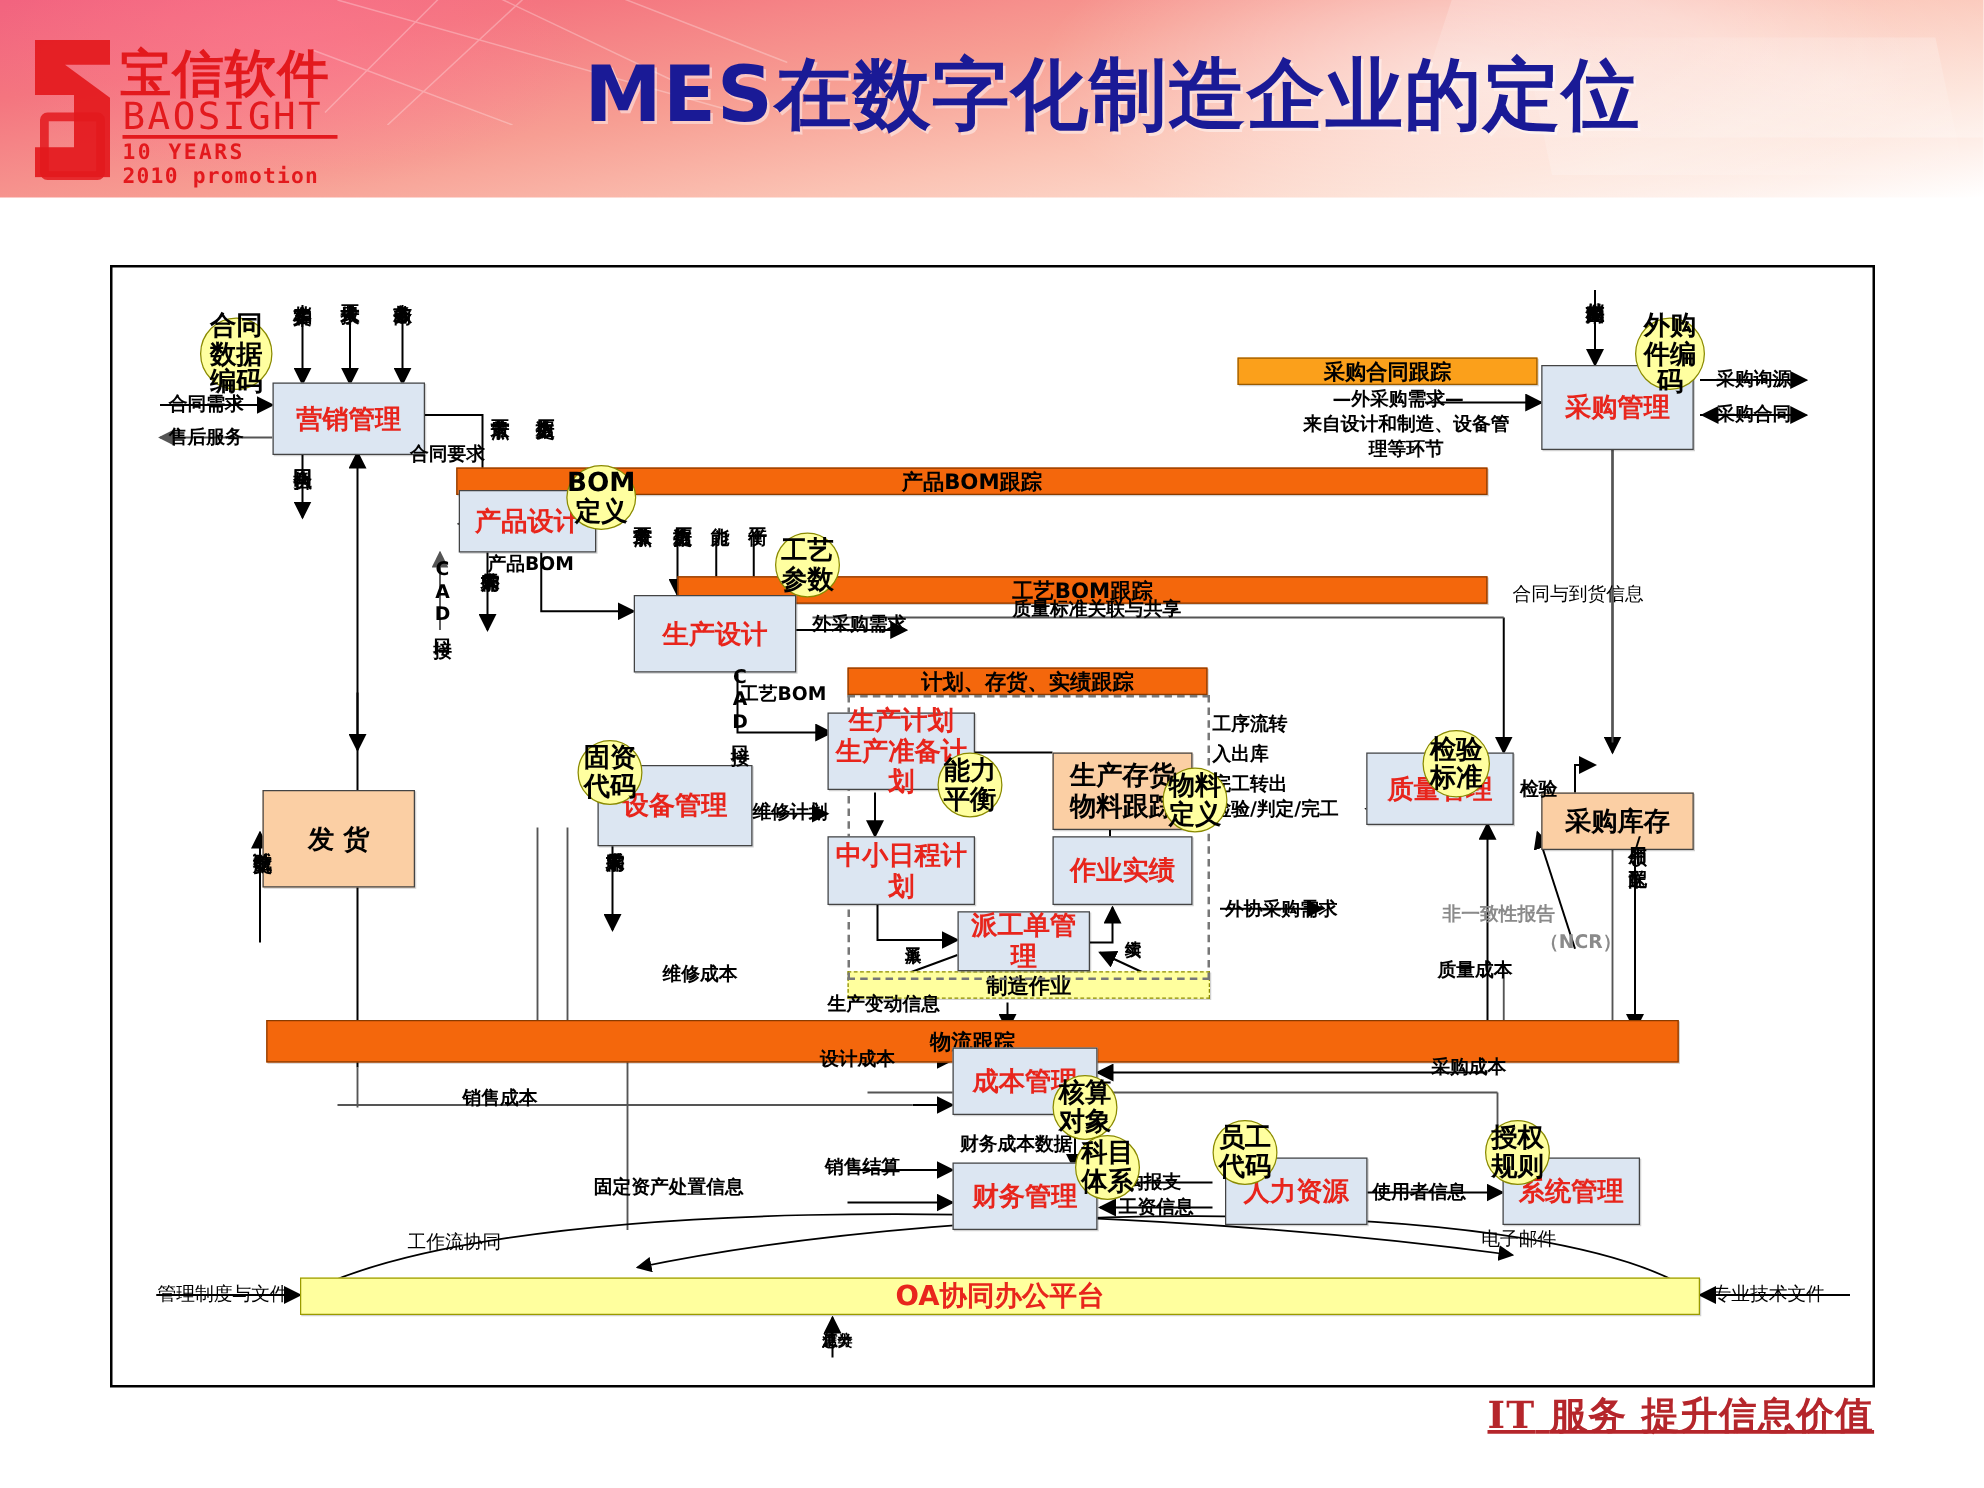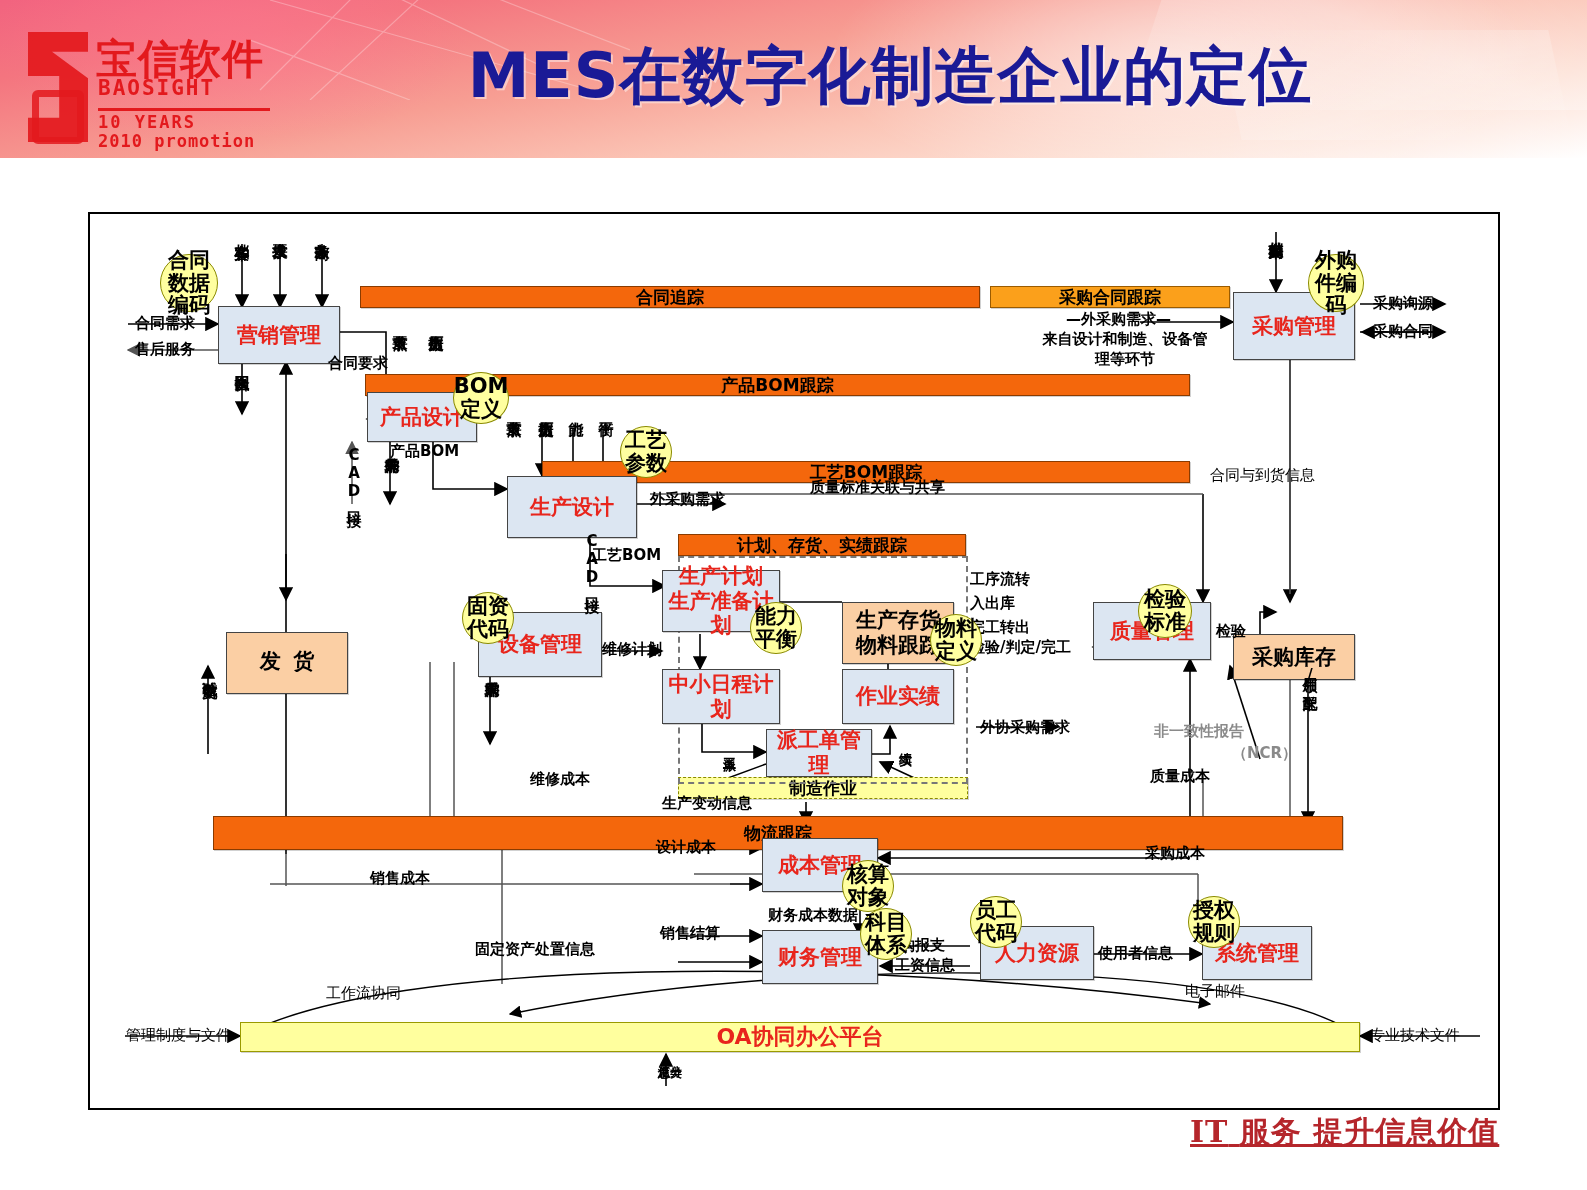--- a/index.html
+++ b/index.html
@@ -39,21 +39,21 @@
   }
   #logo .mark2 {
     position:absolute; left:4px; top:58px; width:52px; height:54px;
     border:7px solid #e3191d; border-radius:6px; opacity:.85;
   }
   #logo .cn {
     position:absolute; left:68px; top:0px; color:#e3191d; font-size:41px; font-weight:bold;
     letter-spacing:1px; font-family:"DejaVu Sans","Liberation Sans",sans-serif;
   }
   #logo .en {
-    position:absolute; left:70px; top:44px; color:#e3191d; font-size:21px; font-weight:bold;
+    position:absolute; left:70px; top:44px; color:#e3191d; font-size:30px; font-weight:normal;
     letter-spacing:2px; font-family:"DejaVu Sans Mono","Liberation Mono",monospace;
   }
   #logo .rule { position:absolute; left:70px; top:76px; width:172px; height:3px; background:#e3191d; }
   #logo .yr { position:absolute; left:70px; top:80px; color:#e3191d; font-size:17px; font-weight:bold;
     letter-spacing:2px; font-family:"DejaVu Sans Mono","Liberation Mono",monospace; }
   #logo .pr { position:absolute; left:70px; top:99px; color:#e3191d; font-size:17px; font-weight:bold;
     letter-spacing:1px; font-family:"DejaVu Sans Mono","Liberation Mono",monospace; }
 
   #slide-title {
     position:absolute; left:440px; top:34px; width:900px; height:84px;
@@ -270,41 +270,40 @@
 
       <path d="M560,280 L1113,280"></path>
     </g>
 
     <g stroke="#000" stroke-width="1.4" fill="none">
       <path d="M152,822 C 300,742 760,742 1120,790" marker-end="url(#ah)"></path>
       <path d="M1268,822 C 1160,742 700,742 420,800" marker-end="url(#ah)"></path>
     </g>
   </svg>
 
-  <div class="bar" style="left:270px; top:72px; width:620px; height:22px;">合同追踪</div>
   <div class="bar amber" style="left:900px; top:72px; width:240px; height:22px;">采购合同跟踪</div>
   <div class="bar" style="left:275px; top:160px; width:825px; height:22px;">产品BOM跟踪</div>
   <div class="bar" style="left:452px; top:247px; width:648px; height:22px;">工艺BOM跟踪</div>
   <div class="bar" style="left:588px; top:320px; width:288px; height:22px;">计划、存货、实绩跟踪</div>
   <div class="bar" style="left:123px; top:602px; width:1130px; height:34px;">物流跟踪</div>
   <div class="bar yellow" style="left:588px; top:563px; width:290px; height:22px;">制造作业</div>
 
   <div class="bar oa" style="left:150px; top:808px; width:1120px; height:30px;">
     <span>OA协同办公平台</span>
   </div>
 
   <div style="position:absolute; left:588px; top:342px; width:290px; height:228px; border:2px dashed #777;"></div>
 
   <div class="node" style="left:128px; top:92px; width:122px; height:58px;">营销管理</div>
 
   <div class="node" style="left:277px; top:178px; width:110px; height:50px;">产品设计</div>
 
   <div class="node" style="left:417px; top:262px; width:130px; height:62px;">生产设计</div>
 
-  <div class="node orange" style="left:136px; top:386px; width:122px; height:62px;font-family:Liberation Mono, monospace;">发  货</div>
+  <div class="node orange" style="left:120px; top:386px; width:122px; height:78px;">发  货</div>
 
   <div class="node" style="left:388px; top:398px; width:124px; height:65px;">设备管理</div>
 
   <div class="node" style="left:1143px; top:78px; width:122px; height:68px;">采购管理</div>
 
   <div class="node orange" style="left:1143px; top:388px; width:122px; height:46px;">采购库存</div>
 
   <div class="node" style="left:1003px; top:388px; width:118px; height:58px;">质量管理</div>
 
   <div class="node" style="left:572px; top:356px; width:118px; height:62px; flex-direction:column;">

